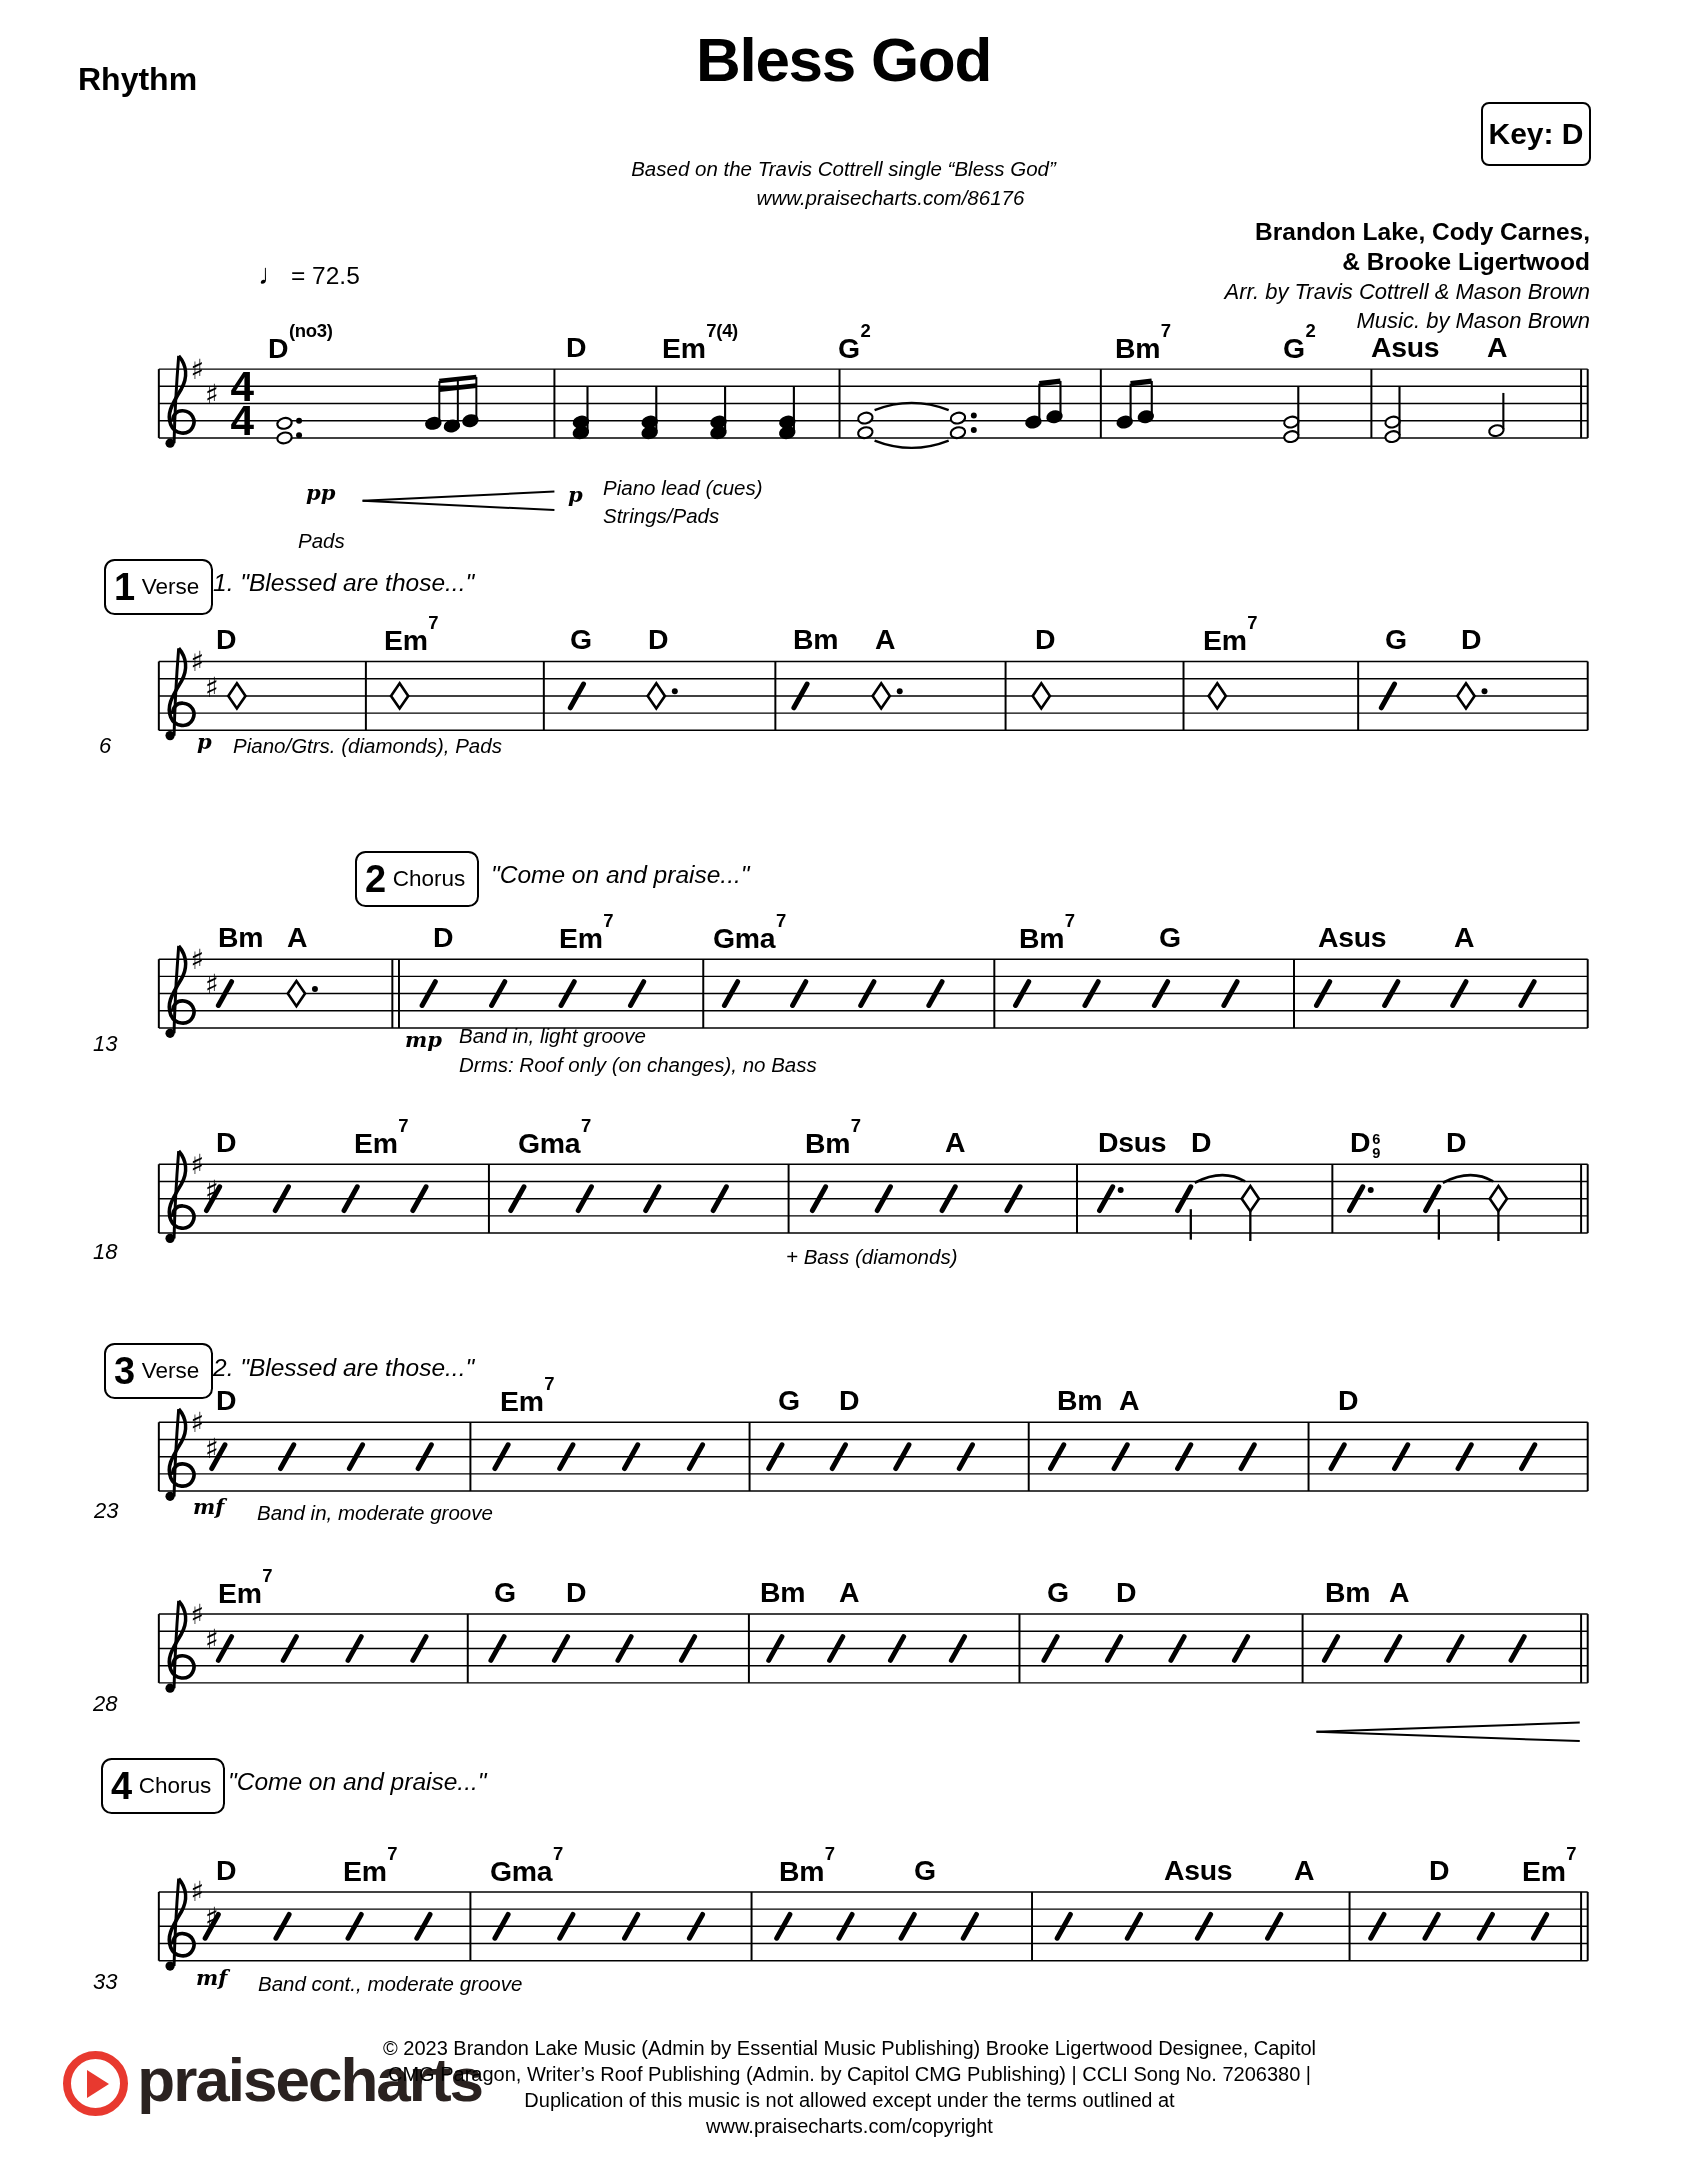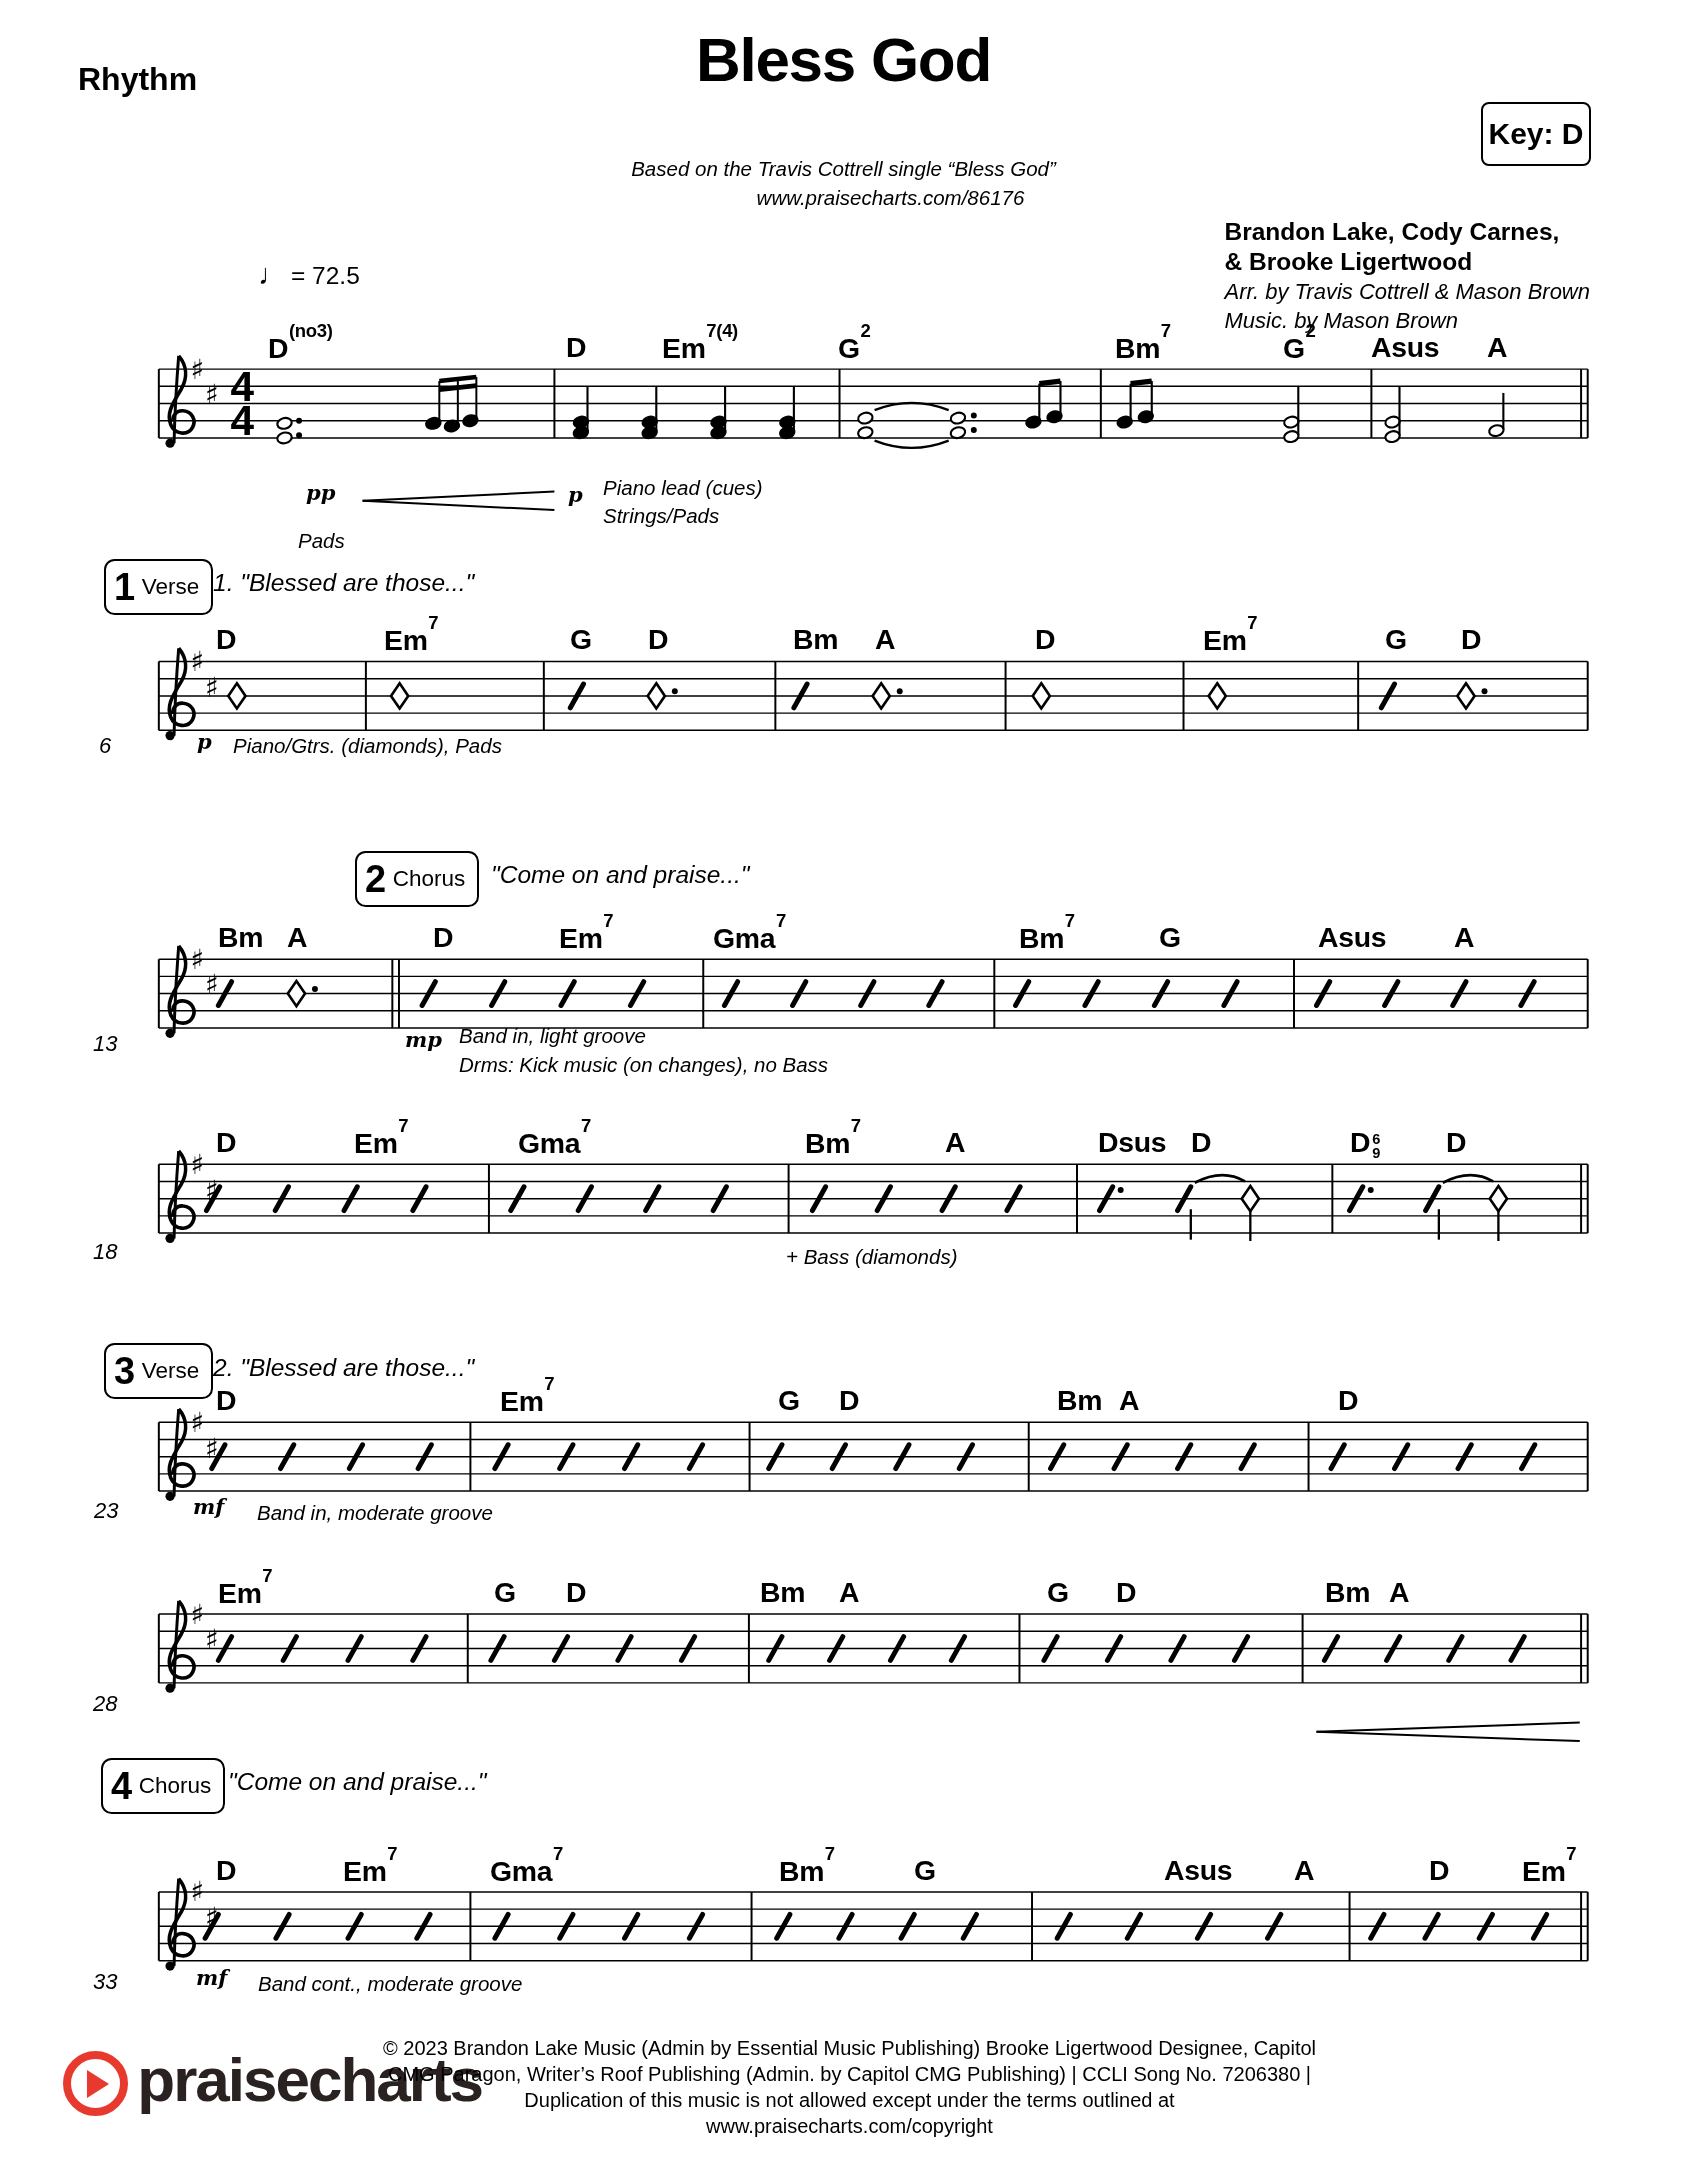--- a/index.html
+++ b/index.html
@@ -10,21 +10,21 @@
   .part{position:absolute;left:78px;top:61px;font-size:32px;font-weight:bold;}
   .title{position:absolute;left:50%;transform:translateX(-50%);top:24px;margin:0;
          font-size:62px;font-weight:bold;letter-spacing:-1.3px;white-space:nowrap;}
   .subtitle{position:absolute;left:50%;transform:translateX(-50%);top:157px;
             font-size:20.5px;font-style:italic;white-space:nowrap;}
   .url{position:absolute;left:50%;transform:translateX(-50%);top:186px;
        font-size:20.5px;font-style:italic;white-space:nowrap;margin-left:47px;}
   .keybox{position:absolute;left:1481px;top:102px;width:110px;height:64px;border:2.6px solid #000;
           border-radius:8px;box-sizing:border-box;display:flex;align-items:center;justify-content:center;
           font-size:30px;font-weight:bold;}
-  .credits{position:absolute;right:97px;top:217px;text-align:left;}
+  .credits{position:absolute;right:97px;top:217px;text-align:right;}
   .c-bold{font-size:24.5px;font-weight:bold;line-height:30px;}
   .c-it{font-size:22px;font-style:italic;line-height:29px;}
   .tempo{position:absolute;left:258px;top:258px;font-size:24.5px;white-space:nowrap;}
   .tnote{font-size:29px;margin-right:4px;}
 
   .chord{position:absolute;font-weight:bold;font-size:28.4px;letter-spacing:-0.3px;white-space:nowrap;}
   .chord sup{font-size:18.5px;position:relative;top:-10.6px;margin-left:0.7px;}
   .stack{display:inline-flex;flex-direction:column;font-size:14.6px;line-height:14px;margin-left:2px;
          transform:translateY(-8px);}
 
@@ -439,21 +439,21 @@
     <div class="chord" style="left: 287px; top: 921px;"><span>A</span></div>
     <div class="chord" style="left: 433px; top: 921px;"><span>D</span></div>
     <div class="chord" style="left: 559px; top: 921px;"><span>Em</span><sup>7</sup></div>
     <div class="chord" style="left: 713px; top: 921px;"><span>Gma</span><sup>7</sup></div>
     <div class="chord" style="left: 1019px; top: 921px;"><span>Bm</span><sup>7</sup></div>
     <div class="chord" style="left: 1159px; top: 921px;"><span>G</span></div>
     <div class="chord" style="left: 1318px; top: 921px;"><span>Asus</span></div>
     <div class="chord" style="left: 1454px; top: 921px;"><span>A</span></div>
     <div class="dyn" style="left: 405px; top: 1027px;">mp</div>
     <div class="anno-it" style="left: 459px; top: 1024px;">Band in, light groove</div>
-    <div class="anno-it" style="left: 459px; top: 1053px;">Drms: Kick music (on changes), no Bass</div>
+    <div class="anno-it" style="left: 459px; top: 1053px;">Drms: Roof only (on changes), no Bass</div>
     <div class="mnum" style="left: 93px; top: 1031px;">13</div>
     <div class="marker-box" style="left: 355px; top: 851px;">
       <span class="marker-num">2</span>
       <span class="marker-label">Chorus</span>
     </div>
     <div class="marker-text" style="left: 491px; top: 861px;">"Come on and praise..."</div>
     <div class="chord" style="left: 216px; top: 1126px;"><span>D</span></div>
     <div class="chord" style="left: 354px; top: 1126px;"><span>Em</span><sup>7</sup></div>
     <div class="chord" style="left: 518px; top: 1126px;"><span>Gma</span><sup>7</sup></div>
     <div class="chord" style="left: 805px; top: 1126px;"><span>Bm</span><sup>7</sup></div>

